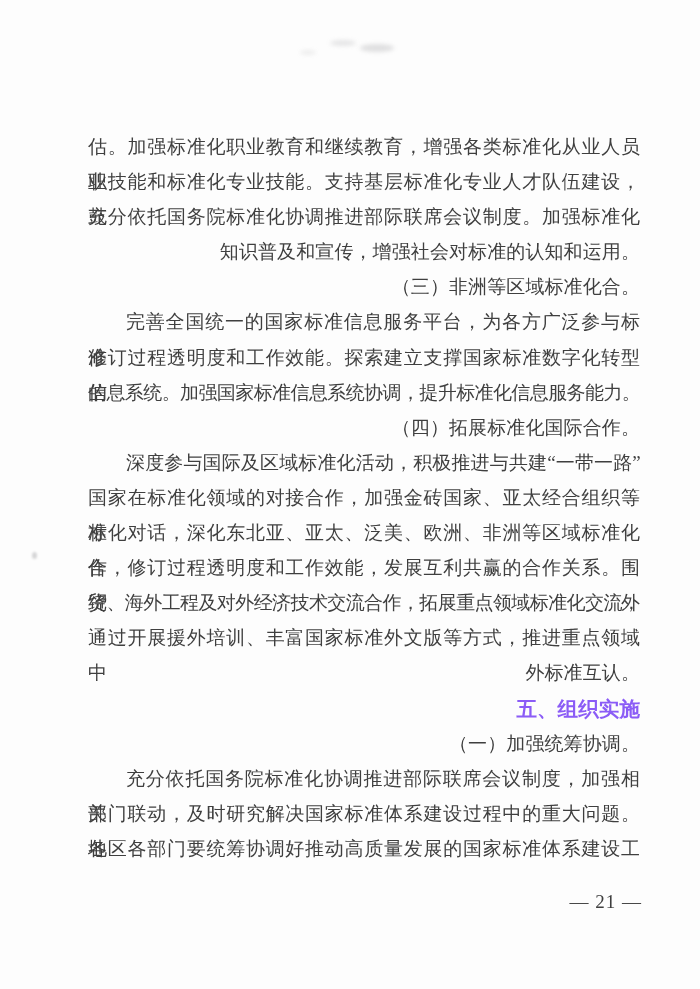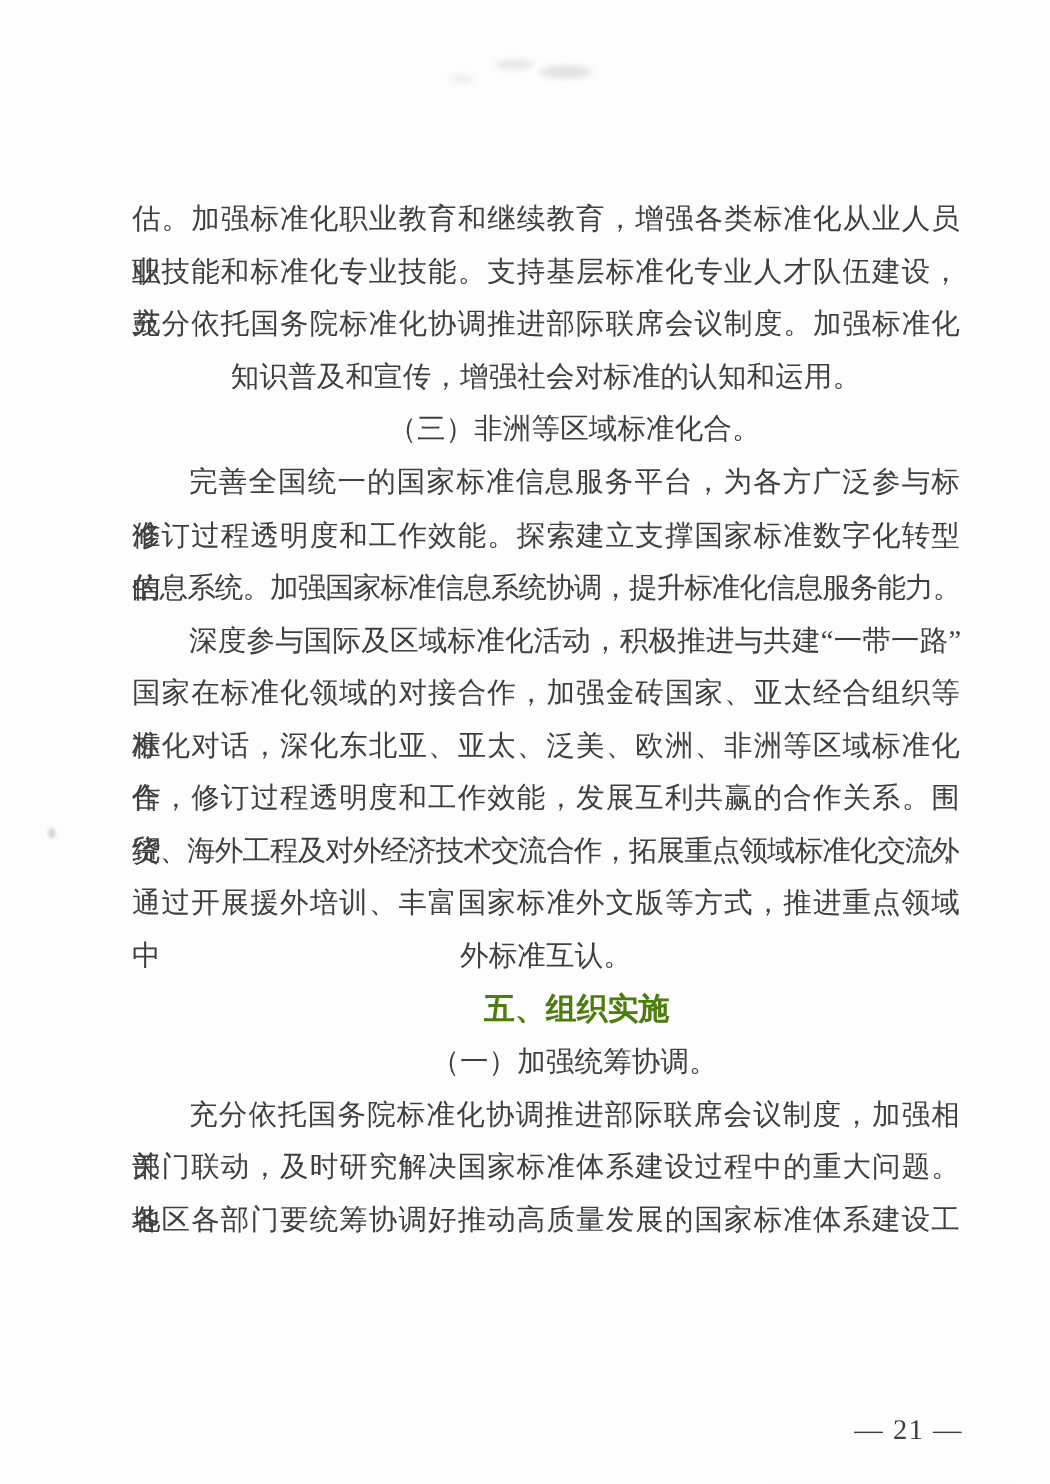--- a/index.html
+++ b/index.html
@@ -19,44 +19,44 @@
     position: absolute;
     left: 88px;
     top: 129px;
     width: 552px;
   }
   .ln {
     height: 35.1px;
     line-height: 35.1px;
     font-size: 19px;
     color: #3f3f3f;
-    text-align: center;
+    text-align: right;
     white-space: normal;
     overflow: visible;
     letter-spacing: 0.1px;
   }
   .ln.j {
     text-align: justify;
     text-align-last: justify;
   }
   .ln.ind {
     text-indent: 2em;
   }
   .ln.tight {
     letter-spacing: -0.8px;
   }
   .ln.bold-head {
     font-family: "Liberation Sans", "DejaVu Sans", sans-serif;
     font-weight: bold;
     font-size: 20.5px;
-    color: #4d7c0f;
+    color: #8b5cf6;
   }
   .page-number {
     position: absolute;
-    top: 943px;
+    top: 891px;
     right: 58px;
     font-size: 19px;
     color: #3f3f3f;
     letter-spacing: 1px;
     font-family: "Liberation Serif", "DejaVu Serif", serif;
   }
   
   .smudge {
     position: absolute;
     background: rgba(120,120,125,0.18);
@@ -82,20 +82,21 @@
 
   <div class="text-block">
     <div class="ln j">估。加强标准化职业教育和继续教育，增强各类标准化从业人员职</div>
     <div class="ln j">业技能和标准化专业技能。支持基层标准化专业人才队伍建设，鼓</div>
     <div class="ln j">充分依托国务院标准化协调推进部际联席会议制度。加强标准化</div>
     <div class="ln">知识普及和宣传，增强社会对标准的认知和运用。</div>
     <div class="ln ind">（三）非洲等区域标准化合。</div>
     <div class="ln ind j">完善全国统一的国家标准信息服务平台，为各方广泛参与标准</div>
     <div class="ln j">修订过程透明度和工作效能。探索建立支撑国家标准数字化转型的</div>
     <div class="ln j tight">信息系统。加强国家标准信息系统协调，提升标准化信息服务能力。</div>
+    <div class="ln ind">（四）拓展标准化国际合作。</div>
     <div class="ln ind j tight">深度参与国际及区域标准化活动，积极推进与共建“一带一路”</div>
     <div class="ln j">国家在标准化领域的对接合作，加强金砖国家、亚太经合组织等标</div>
     <div class="ln j">准化对话，深化东北亚、亚太、泛美、欧洲、非洲等区域标准化合</div>
     <div class="ln j">作，修订过程透明度和工作效能，发展互利共赢的合作关系。围绕外</div>
     <div class="ln j tight">贸、海外工程及对外经济技术交流合作，拓展重点领域标准化交流，</div>
     <div class="ln j">通过开展援外培训、丰富国家标准外文版等方式，推进重点领域中</div>
     <div class="ln">外标准互认。</div>
     <div class="ln ind bold-head">五、组织实施</div>
     <div class="ln ind">（一）加强统筹协调。</div>
     <div class="ln ind j">充分依托国务院标准化协调推进部际联席会议制度，加强相关</div>

